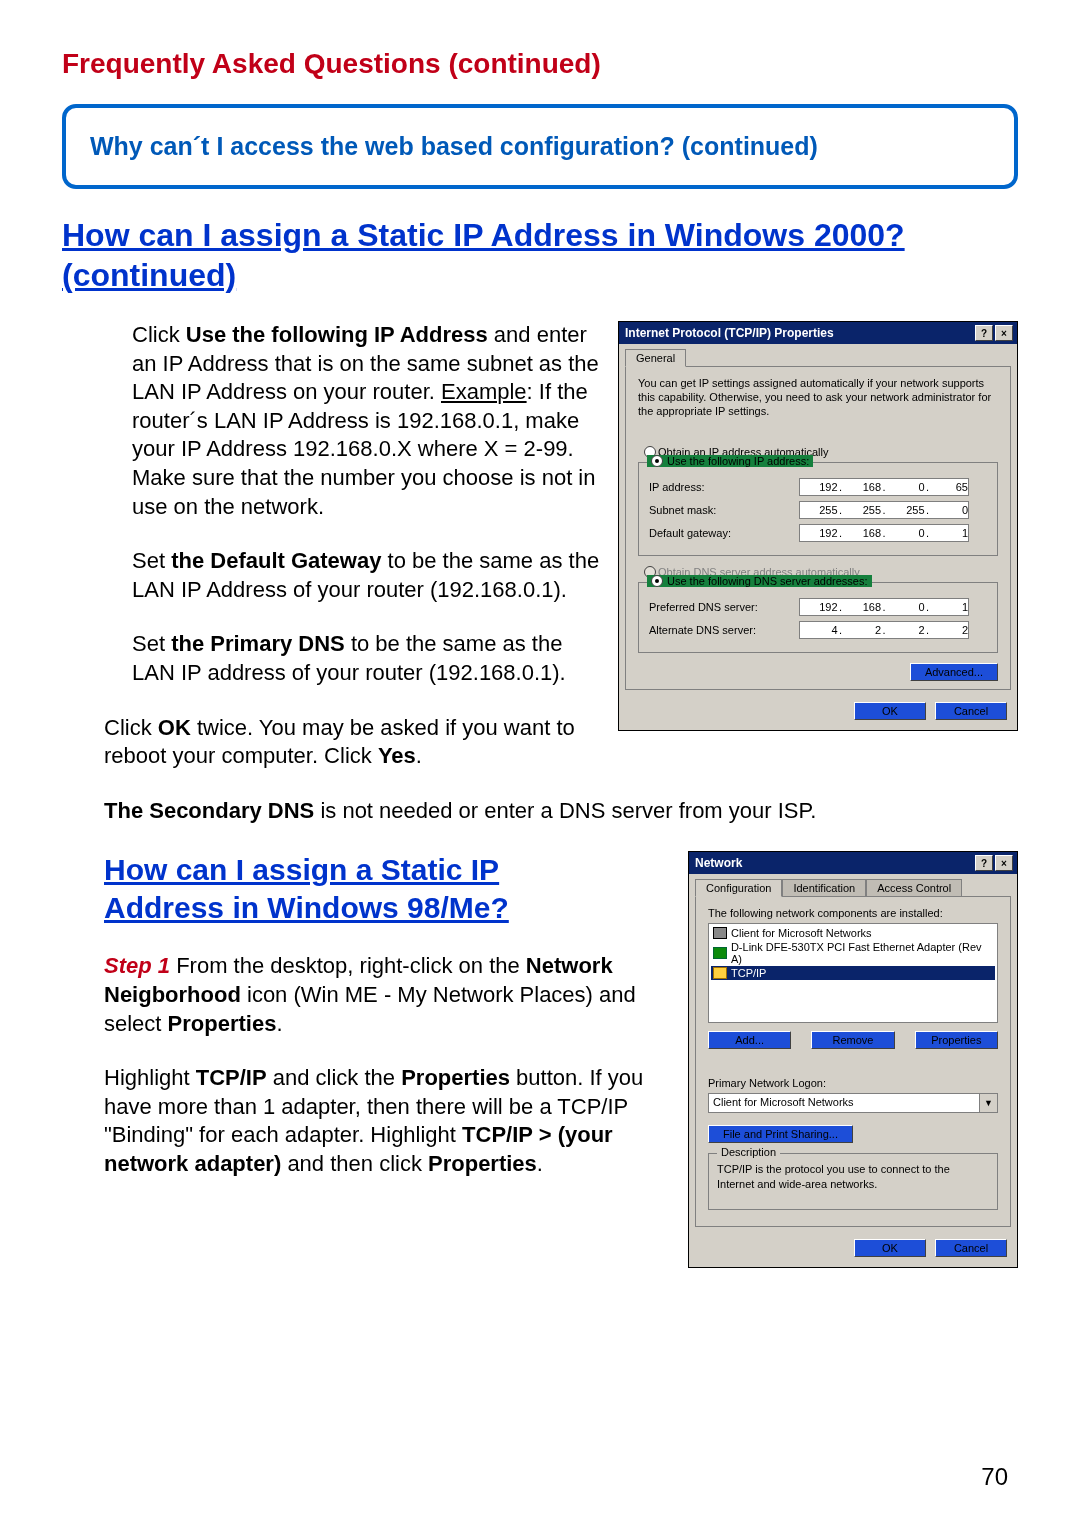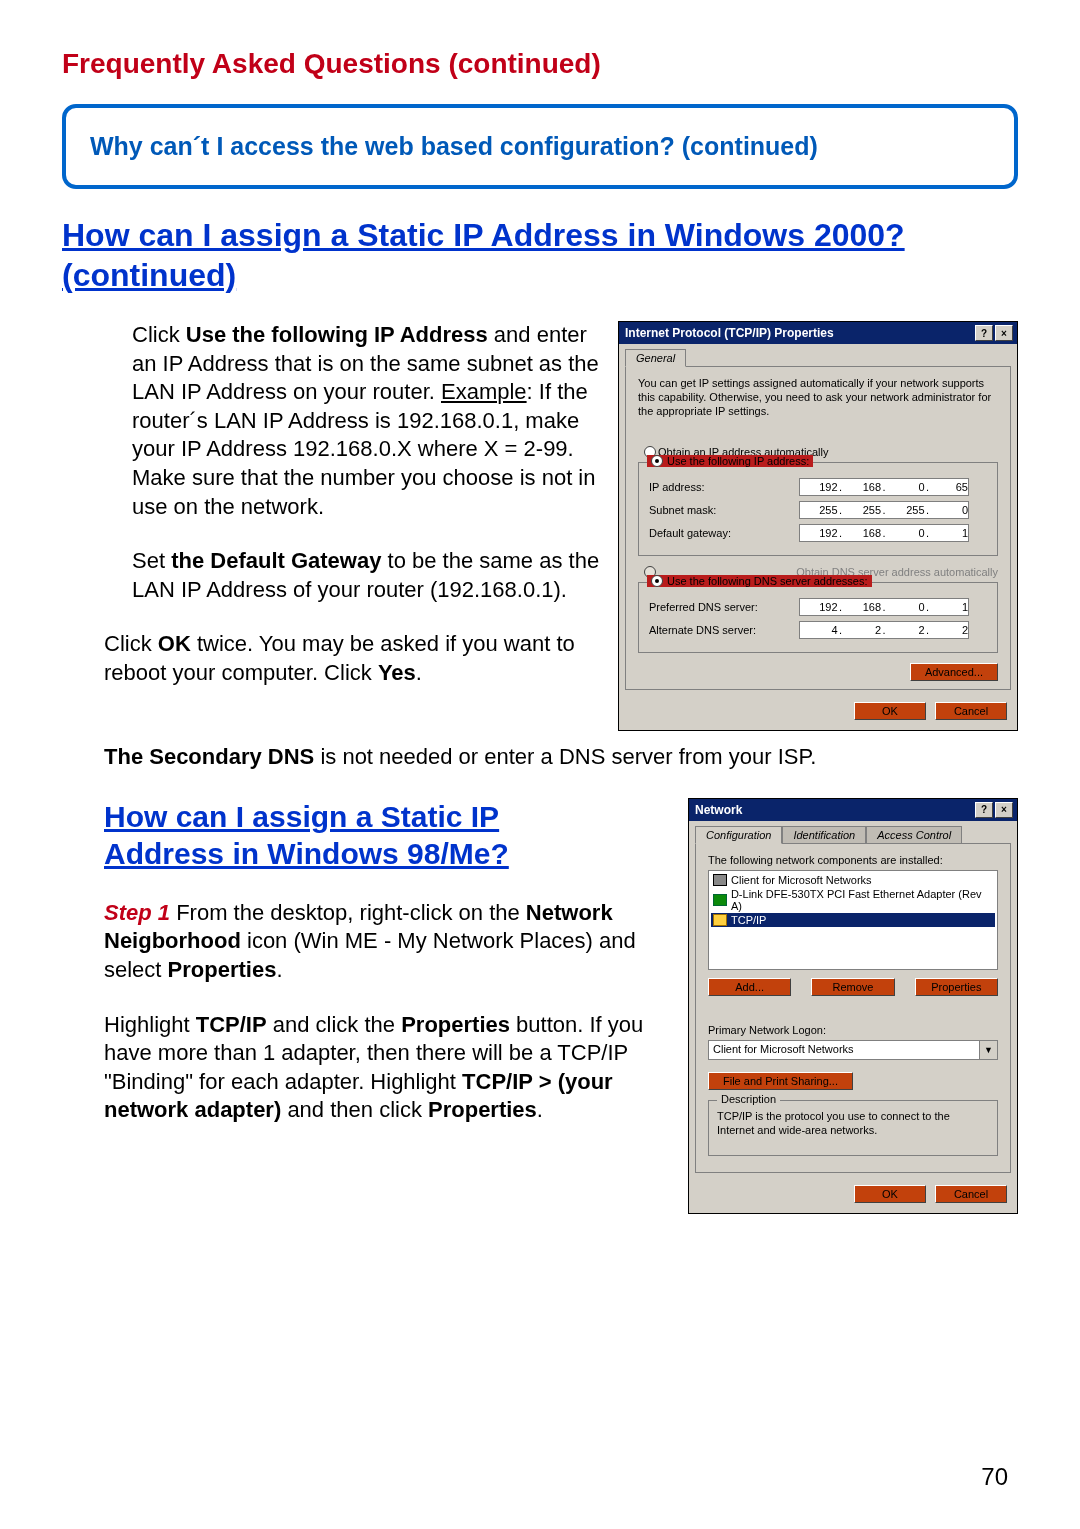--- a/index.html
+++ b/index.html
@@ -82,21 +82,21 @@
   .winbtn {
     width: 18px; height: 16px;
     background: #d4d0c8;
     border: 1px solid #fff;
     border-right-color: #404040; border-bottom-color: #404040;
     margin-left: 2px;
     font-family: "MS Sans Serif", Arial;
     font-size: 10px; font-weight: 700; color:#000;
     display:flex; align-items:center; justify-content:center;
   }
-  .dlg .tabstrip { padding: 4px 6px 0 6px; font-style: italic; }
+  .dlg .tabstrip { padding: 4px 6px 0 6px; }
   .tab {
     display: inline-block;
     border: 1px solid #808080;
     border-bottom: 1px solid #d4d0c8;
     background: #d4d0c8;
     padding: 2px 10px;
     font-size: 11px;
     position: relative;
     top: 1px;
   }
@@ -120,21 +120,21 @@
   .radiodot.disabled { background:#e4e0d8; }
   .group {
     border: 1px solid #808080;
     margin: 2px 0 10px 0;
     padding: 10px 10px 8px 10px;
     position: relative;
   }
   .group > .legend {
     position: absolute;
     top: -8px; left: 8px;
-    background: #b91c1c;
+    background: #15803d;
     padding: 0 4px;
     font-size: 11px;
     display:flex; align-items:center; gap:4px;
   }
   .kvrow { display:flex; align-items:center; margin: 5px 0; }
   .kvrow .lbl { width: 150px; font-size:11px; }
   .ipbox {
     display:flex;
     border: 1px solid #7f7f7f;
     background:#fff;
@@ -142,21 +142,21 @@
     width: 170px;
   }
   .ipseg {
     flex:1; text-align:right; font-size:11px; line-height:16px;
     border-right: 0;
   }
   .ipdot { width:6px; text-align:center; line-height:16px; font-size:11px; }
   .btn {
     border: 1px solid #fff;
     border-right-color:#404040; border-bottom-color:#404040;
-    background:#c2410c;
+    background:#1d4ed8;
     padding: 2px 14px;
     font-size: 11px;
     font-family: Tahoma, Arial;
   }
   .btnrow-right { text-align: right; margin-top: 8px; }
   .dlg .footer { text-align:right; padding: 6px 10px 10px 0; }
   .dlg .footer .btn { margin-left: 6px; min-width: 72px; }
 
   
   .dlg98 {
@@ -283,21 +283,21 @@
               <span class="ipdot">.</span>
             <span class="ipseg">168</span>
               <span class="ipdot">.</span>
             <span class="ipseg">0</span>
               <span class="ipdot">.</span>
             <span class="ipseg">1</span>
           </span>
         </div>
       </div>
 
-      <div class="radio-row" style="color:#808080;justify-content:space-between;">
+      <div class="radio-row" style="color:#808080;">
         <span class="radiodot disabled"></span>
         <span>Obtain DNS server address automatically</span>
       </div>
 
       <div class="group">
         <span class="legend">
           <span class="radiodot sel"></span>
           <span>Use the following DNS server addresses:</span>
         </span>
         <div class="kvrow">
@@ -337,20 +337,23 @@
   </div>
 
   <p class="para narrow">
     <span>Click </span><span class="b">Use the following IP Address</span><span> and enter an IP Address that is on the same subnet as the LAN IP Address on your router. </span><span class="u">Example</span><span>: If the router´s LAN IP Address is 192.168.0.1, make your IP Address 192.168.0.X where X = 2-99. Make sure that the number you choose is not in use on the network.</span>
   </p>
 
   <p class="para narrow">
     <span>Set </span><span class="b">the Default Gateway</span><span> to be the same as the LAN IP Address of your router (192.168.0.1).</span>
   </p>
 
+  <p class="para narrow">
+    <span>Set </span><span class="b">the Primary DNS</span><span> to be the same as the LAN IP address of your router (192.168.0.1).</span>
+  </p>
 
   <p class="para">
     <span>Click </span><span class="b">OK</span><span> twice. You may be asked if you want to reboot your computer. Click </span><span class="b">Yes</span><span>.</span>
   </p>
 
   <p class="para" style="clear:both;">
     <span class="b">The Secondary DNS</span><span> is not needed or enter a DNS server from your ISP.</span>
   </p>
 
   <div class="section2">

